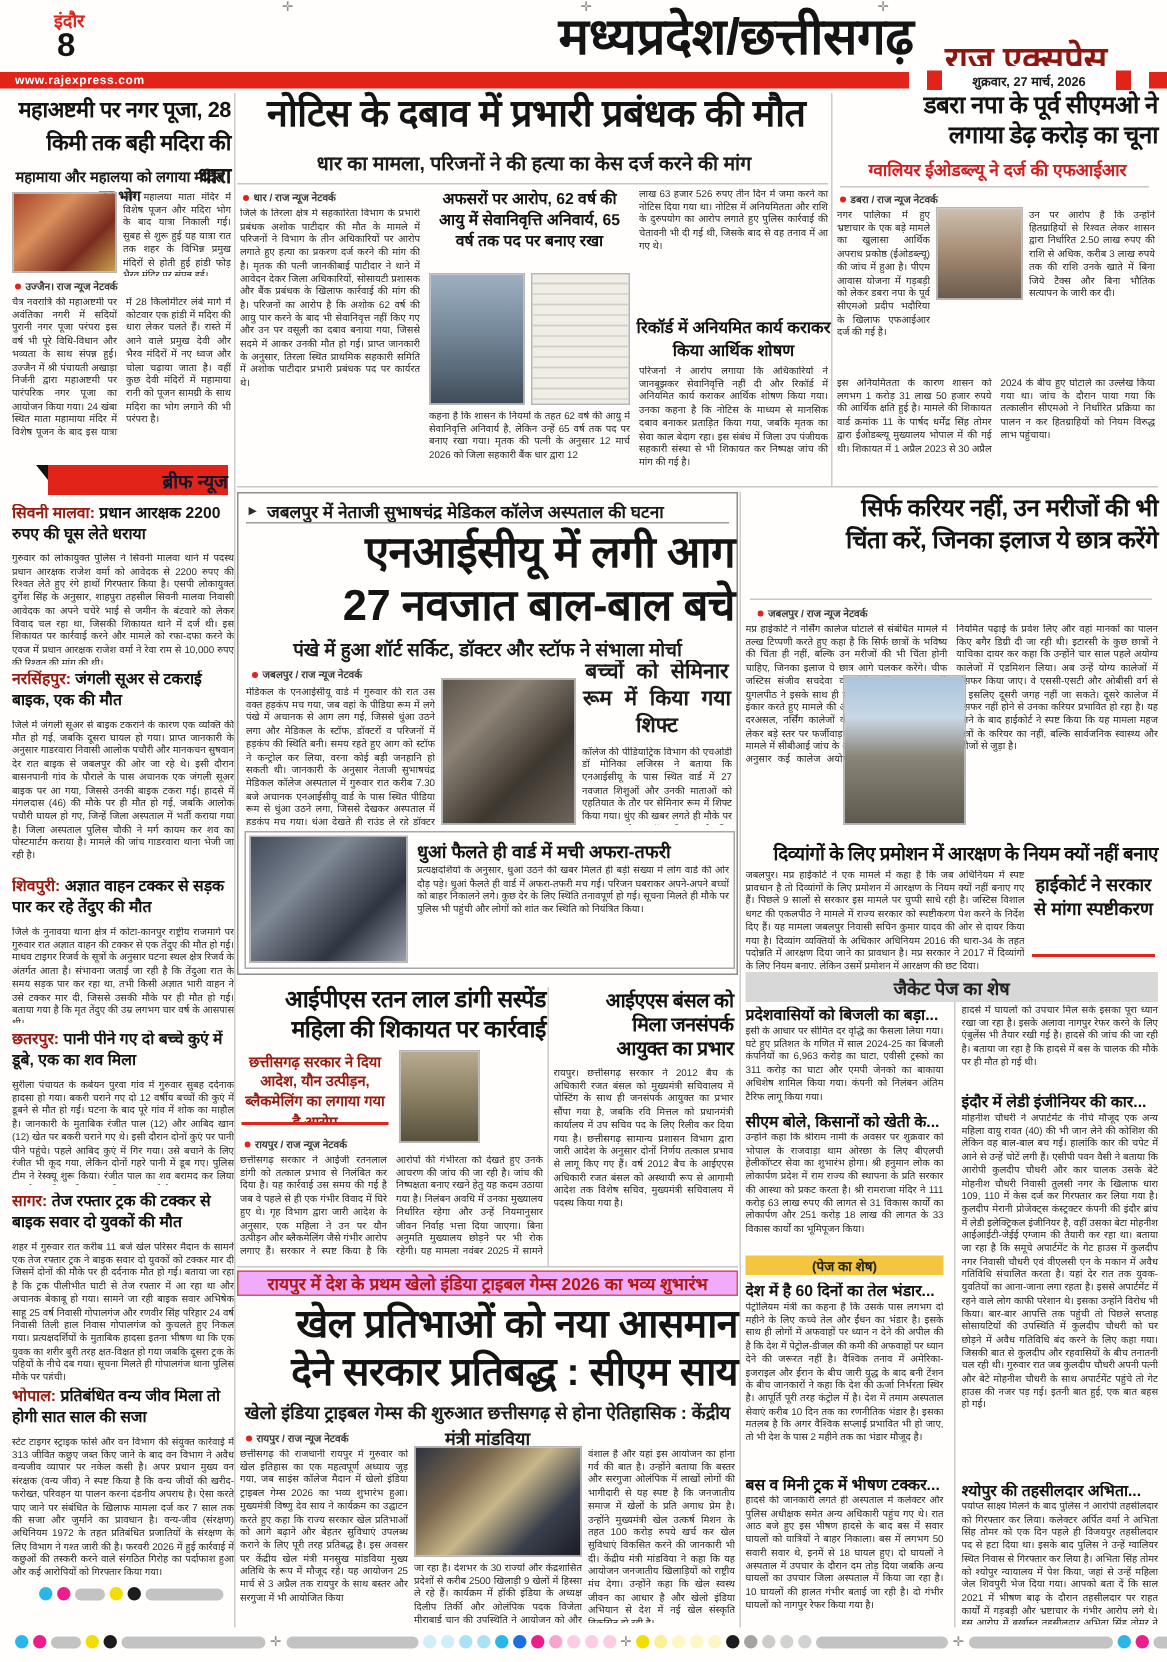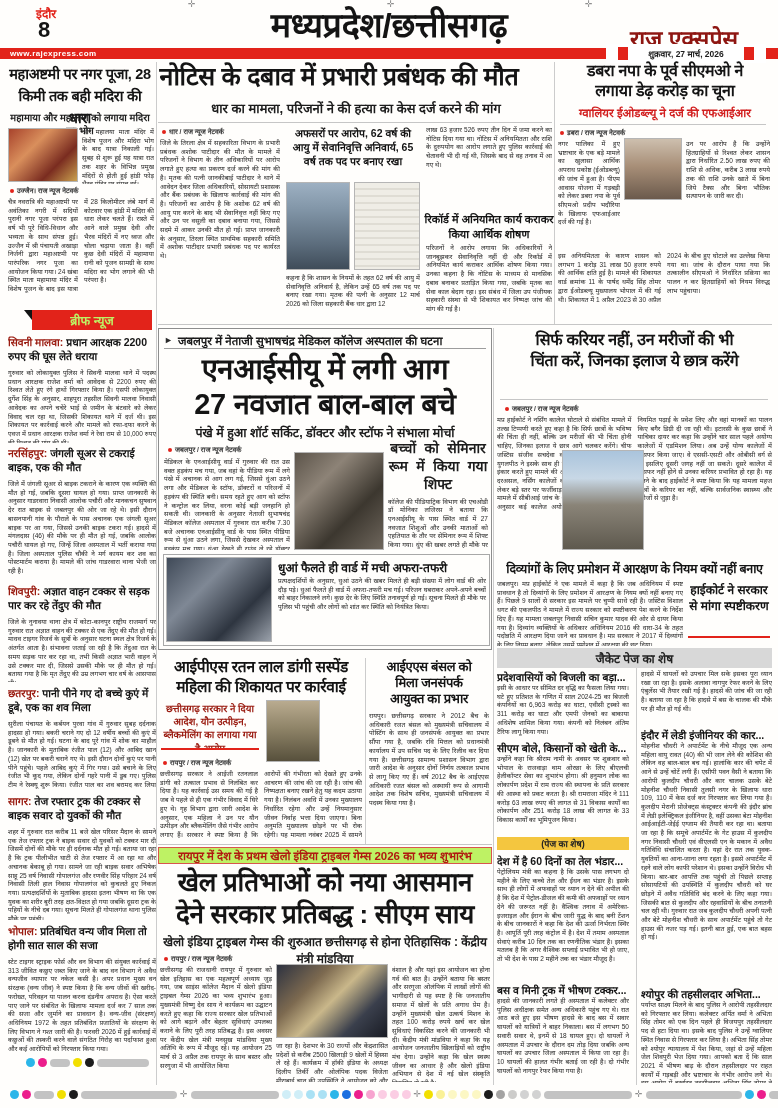--- a/index.html
+++ b/index.html
@@ -2,31 +2,31 @@
 <html style="--accent-red: #e2231a; --dark-red: #9a1b10; --subhead-red: #d21f1f; --yellow-highlight: #f4c63f; --gray-bar: #d8d8d8;"><head>
 <meta charset="utf-8">
 <style>
   * { margin:0; padding:0; box-sizing:border-box; }
   html,body { background:#e9e9e9; }
   body { font-family:"Liberation Sans","DejaVu Sans",sans-serif; }
   .page { position:relative; width:778px; height:1108px; background:#fffefc; margin:0 auto; overflow:hidden; color:#161616; }
   .abs { position:absolute; }
   .tiny { font-size:6.5px; line-height:1.34; text-align:justify; color:#2a2a2a; overflow:hidden; }
   .tiny2col { column-count:2; column-gap:6px; }
-  .hl { font-weight:800; color:#141414; text-align:center; line-height:1.12; letter-spacing:-0.3px; }
+  .hl { font-weight:800; color:#141414; text-align:right; line-height:1.12; letter-spacing:-0.3px; }
   .subtle { font-weight:bold; text-align:center; color:#1c1c1c; }
   .red-sub { color:var(--subhead-red,#d21f1f); font-weight:bold; text-align:center; }
   .byline { font-size:6.8px; font-weight:bold; color:#3a3a3a; display:flex; align-items:center; gap:3px; overflow:hidden; white-space:nowrap; }
   .bdot { width:4px; height:4px; border-radius:50%; background:var(--accent-red,#e2231a); display:inline-block; flex:none; }
   .photo { position:absolute; border:1px solid #b5b5b5; overflow:hidden; }
   .vline { position:absolute; width:1px; background:#cccccc; }
   .hline { position:absolute; height:1px; background:#c6c6c6; }
   .brief-title { font-size:10.5px; font-weight:800; line-height:1.3; color:#151515; }
   .brief-loc { color:var(--dark-red,#9a1b10); }
-  .badge { background:var(--accent-red,#e2231a); color:#bef264; font-weight:800; font-size:12.5px; display:flex; align-items:center; justify-content:center; }
+  .badge { background:var(--accent-red,#e2231a); color:#0f172a; font-weight:800; font-size:12.5px; display:flex; align-items:center; justify-content:flex-end; }
   .badge .fold { position:absolute; left:-8px; top:0; width:0; height:0; border-top:10px solid #141414; border-left:8px solid transparent; }
   .grayhead { background:var(--gray-bar,#d8d8d8); font-weight:800; font-size:12px; display:flex; align-items:center; justify-content:center; color:#222; }
   .yellowbar { background:var(--yellow-highlight,#f4c63f); font-size:9px; font-weight:bold; display:flex; align-items:center; justify-content:center; color:#222; }
   .jtitle { font-size:10.5px; font-weight:800; line-height:1.25; color:#141414; overflow:hidden; white-space:nowrap; text-overflow:ellipsis; }
   .inset { font-weight:800; color:#141414; text-align:center; line-height:1.35; }
   .redline { background:var(--accent-red,#e2231a); }
   .regrow { display:flex; align-items:center; gap:3px; }
   .rd { width:9px; height:9px; border-radius:50%; flex:none; }
   .rbar { height:8px; border-radius:4px; background:#c3c3c3; flex:none; }
   .rcross { color:#8f8f8f; font-size:9px; line-height:1; flex:none; font-weight:bold; }
@@ -201,21 +201,21 @@
 
   <div class="abs jtitle" style="left:497px;top:984px;width:132px;">बस व मिनी ट्रक में भीषण टक्कर...</div>
   <div class="abs tiny" style="left:497px;top:997px;width:132px;height:86px;">हादसे की जानकारी लगते ही अस्पताल में कलेक्टर और पुलिस अधीक्षक समेत अन्य अधिकारी पहुंच गए थे। रात आठ बजे हुए इस भीषण हादसे के बाद बस में सवार घायलों को यात्रियों ने बाहर निकाला। बस में लगभग 50 सवारी सवार थे, इनमें से 18 घायल हुए। दो घायलों ने अस्पताल में उपचार के दौरान दम तोड़ दिया जबकि अन्य घायलों का उपचार जिला अस्पताल में किया जा रहा है। 10 घायलों की हालत गंभीर बताई जा रही है। दो गंभीर घायलों को नागपुर रेफर किया गया है।</div>
 
   <div class="abs tiny" style="left:641px;top:670px;width:131px;height:56px;">हादसे में घायलों को उपचार मिल सके इसका पूरा ध्यान रखा जा रहा है। इसके अलावा नागपुर रेफर करने के लिए एंबुलेंस भी तैयार रखी गई है। हादसे की जांच की जा रही है। बताया जा रहा है कि हादसे में बस के चालक की मौके पर ही मौत हो गई थी।</div>
   <div class="abs jtitle" style="left:641px;top:729px;width:131px;">इंदौर में लेडी इंजीनियर की कार...</div>
   <div class="abs tiny" style="left:641px;top:742px;width:131px;height:242px;">मोहनीश चौधरी ने अपार्टमेंट के नीचे मौजूद एक अन्य महिला वायु रावत (40) की भी जान लेने की कोशिश की लेकिन वह बाल-बाल बच गई। हालांकि कार की चपेट में आने से उन्हें चोटें लगी हैं। एसीपी पवन वैसी ने बताया कि आरोपी कुलदीप चौधरी और कार चालक उसके बेटे मोहनीश चौधरी निवासी तुलसी नगर के खिलाफ धारा 109, 110 में केस दर्ज कर गिरफ्तार कर लिया गया है। कुलदीप मेरानी प्रोजेक्ट्स कंस्ट्रक्टर कंपनी की इंदौर ब्रांच में लेडी इलेक्ट्रिकल इंजीनियर है, वहीं उसका बेटा मोहनीश आईआईटी-जेईई एग्जाम की तैयारी कर रहा था। बताया जा रहा है कि समूचे अपार्टमेंट के गेट हाउस में कुलदीप नगर निवासी चौधरी एवं वीएलसी एन के मकान में अवैध गतिविधि संचालित करता है। यहां देर रात तक युवक-युवतियों का आना-जाना लगा रहता है। इससे अपार्टमेंट में रहने वाले लोग काफी परेशान थे। इसका उन्होंने विरोध भी किया। बार-बार आपत्ति तक पहुंची तो पिछले सप्ताह सोसायटियों की उपस्थिति में कुलदीप चौधरी को घर छोड़ने में अवैध गतिविधि बंद करने के लिए कहा गया। जिसकी बात से कुलदीप और रहवासियों के बीच तनातनी चल रही थी। गुरुवार रात जब कुलदीप चौधरी अपनी पत्नी और बेटे मोहनीश चौधरी के साथ अपार्टमेंट पहुंचे तो गेट हाउस की नजर पड़ गई। इतनी बात हुई, एक बात बहस हो गई।</div>
   <div class="abs jtitle" style="left:641px;top:988px;width:131px;">श्योपुर की तहसीलदार अभिता...</div>
   <div class="abs tiny" style="left:641px;top:1001px;width:131px;height:82px;">पर्याप्त साक्ष्य मिलने के बाद पुलिस ने आरोपी तहसीलदार को गिरफ्तार कर लिया। कलेक्टर अर्पित वर्मा ने अभिता सिंह तोमर को एक दिन पहले ही विजयपुर तहसीलदार पद से हटा दिया था। इसके बाद पुलिस ने उन्हें ग्वालियर स्थित निवास से गिरफ्तार कर लिया है। अभिता सिंह तोमर को श्योपुर न्यायालय में पेश किया, जहां से उन्हें महिला जेल शिवपुरी भेज दिया गया। आपको बता दें कि साल 2021 में भीषण बाढ़ के दौरान तहसीलदार पर राहत कार्यों में गड़बड़ी और भ्रष्टाचार के गंभीर आरोप लगे थे। इस आरोप में बर्खास्त तहसीलदार अभिता सिंह तोमर ने हाईकोर्ट से राहत नहीं मिलने के बाद सुप्रीम कोर्ट का दरवाजा खटखटाया था लेकिन अंतिम अवमानना याचिका कोर्ट ने खारिज कर दी थी।</div>
 
-  <div class="abs" style="left:158px;top:847px;width:334px;height:17px;border:1px solid #d8564d;background:#bef264;display:flex;align-items:center;justify-content:center;font-size:11.5px;font-weight:800;color:#b01a10;overflow:hidden;white-space:nowrap;">रायपुर में देश के प्रथम खेलो इंडिया ट्राइबल गेम्स 2026 का भव्य शुभारंभ</div>
+  <div class="abs" style="left:158px;top:847px;width:334px;height:17px;border:1px solid #d8564d;background:#f0abfc;display:flex;align-items:center;justify-content:center;font-size:11.5px;font-weight:800;color:#b01a10;overflow:hidden;white-space:nowrap;">रायपुर में देश के प्रथम खेलो इंडिया ट्राइबल गेम्स 2026 का भव्य शुभारंभ</div>
   <div class="abs hl" style="left:158px;top:868px;width:334px;font-size:26px;">खेल प्रतिभाओं को नया आसमान</div>
   <div class="abs hl" style="left:158px;top:900px;width:334px;font-size:26px;">देने सरकार प्रतिबद्ध : सीएम साय</div>
   <div class="abs subtle" style="left:158px;top:933px;width:334px;font-size:12px;">खेलो इंडिया ट्राइबल गेम्स की शुरुआत छत्तीसगढ़ से होना ऐतिहासिक : केंद्रीय मंत्री मांडविया</div>
   <div class="abs byline" style="left:164px;top:954px;width:140px;">
     <span class="bdot"></span>
     <span>रायपुर / राज न्यूज नेटवर्क</span>
   </div>
   <div class="abs tiny" style="left:160px;top:966px;width:112px;height:116px;">छत्तीसगढ़ की राजधानी रायपुर में गुरुवार को खेल इतिहास का एक महत्वपूर्ण अध्याय जुड़ गया, जब साइंस कॉलेज मैदान में खेलो इंडिया ट्राइबल गेम्स 2026 का भव्य शुभारंभ हुआ। मुख्यमंत्री विष्णु देव साय ने कार्यक्रम का उद्घाटन करते हुए कहा कि राज्य सरकार खेल प्रतिभाओं को आगे बढ़ाने और बेहतर सुविधाएं उपलब्ध कराने के लिए पूरी तरह प्रतिबद्ध है। इस अवसर पर केंद्रीय खेल मंत्री मनसुख मांडविया मुख्य अतिथि के रूप में मौजूद रहे। यह आयोजन 25 मार्च से 3 अप्रैल तक रायपुर के साथ बस्तर और सरगुजा में भी आयोजित किया</div>
   <div class="photo" style="left:276px;top:964px;width:112px;height:74px;background:linear-gradient(135deg,#2d3240 0%,#7d6a50 30%,#c9b78a 50%,#3a3f4c 75%,#191c24 100%);"></div>
   <div class="abs tiny" style="left:276px;top:1042px;width:112px;height:40px;">जा रहा है। देशभर के 30 राज्यों और केंद्रशासित प्रदेशों से करीब 2500 खिलाड़ी 9 खेलों में हिस्सा ले रहे हैं। कार्यक्रम में हॉकी इंडिया के अध्यक्ष दिलीप तिर्की और ओलंपिक पदक विजेता मीराबाई चानू की उपस्थिति ने आयोजन को और खास बना दिया। मुख्यमंत्री साय ने कहा कि छत्तीसगढ़ भगवान बीराम का</div>

